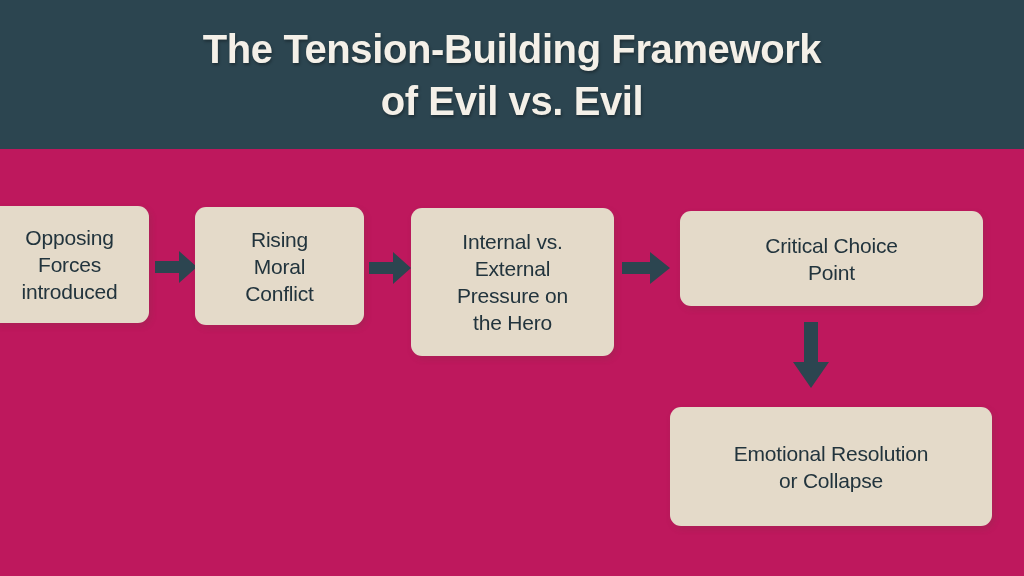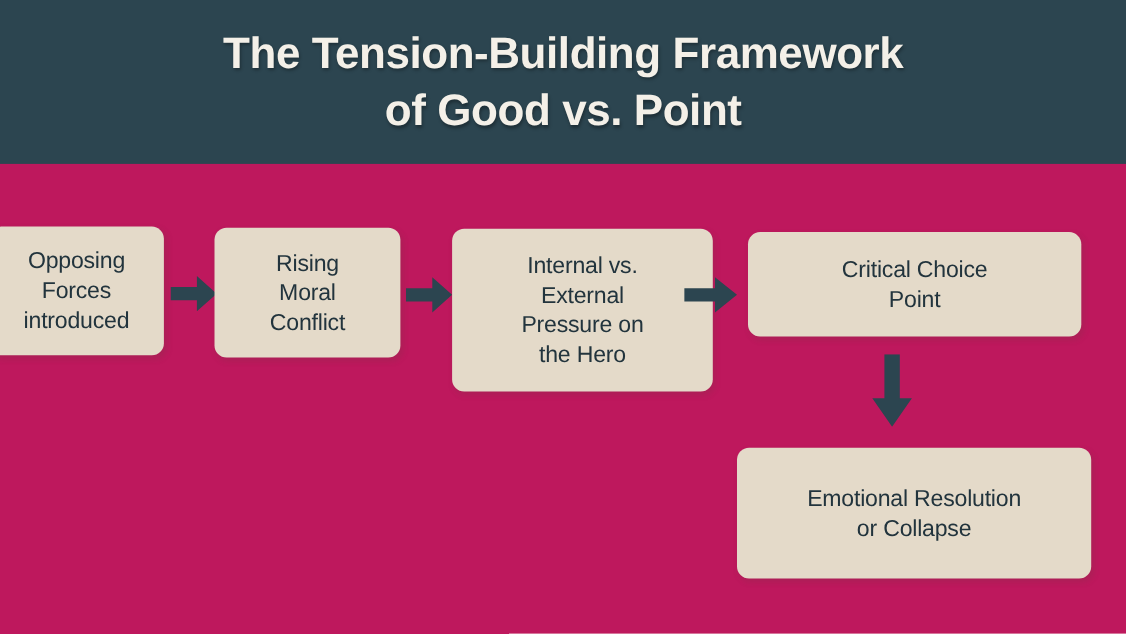--- a/index.html
+++ b/index.html
@@ -89,21 +89,21 @@
   #box-rising-conflict {
     left: 195px;
     top: 207px;
     width: 169px;
     height: 118px;
   }
 
   #box-internal-external {
     left: 411px;
     top: 208px;
-    width: 237px;
+    width: 203px;
     height: 148px;
   }
 
   #box-critical-choice {
     left: 680px;
     top: 211px;
     width: 303px;
     height: 95px;
   }
 
@@ -129,21 +129,21 @@
   .arrow-shape { fill: #2c4550; }
 </style>
 </head>
 <body>
 
 <div id="slide">
 
   <div id="header-banner"></div>
   <div id="title-block">
     <div class="title-line">The Tension-Building Framework</div>
-    <div class="title-line">of Good vs. Point</div>
+    <div class="title-line">of Evil vs. Evil</div>
   </div>
 
   <div class="flow-box" id="box-opposing-forces">
     <span class="box-label">Opposing
 Forces
 introduced</span>
   </div>
 
   <div class="arrow-right" id="arrow-1">
     <svg class="arrow-svg" viewBox="0 0 42 36" preserveAspectRatio="none" aria-hidden="true">

